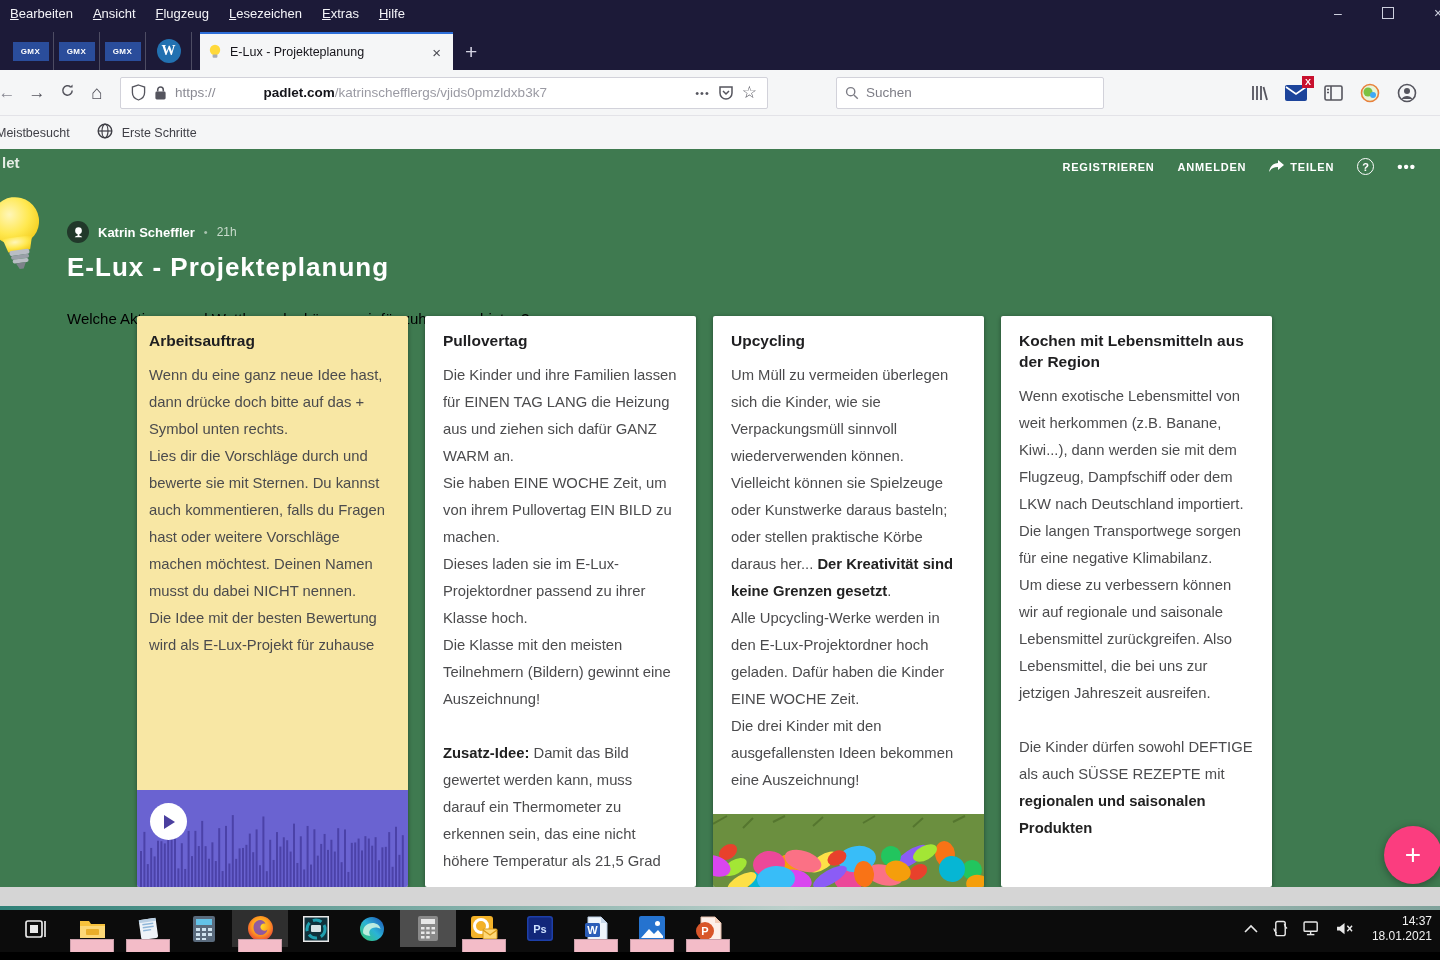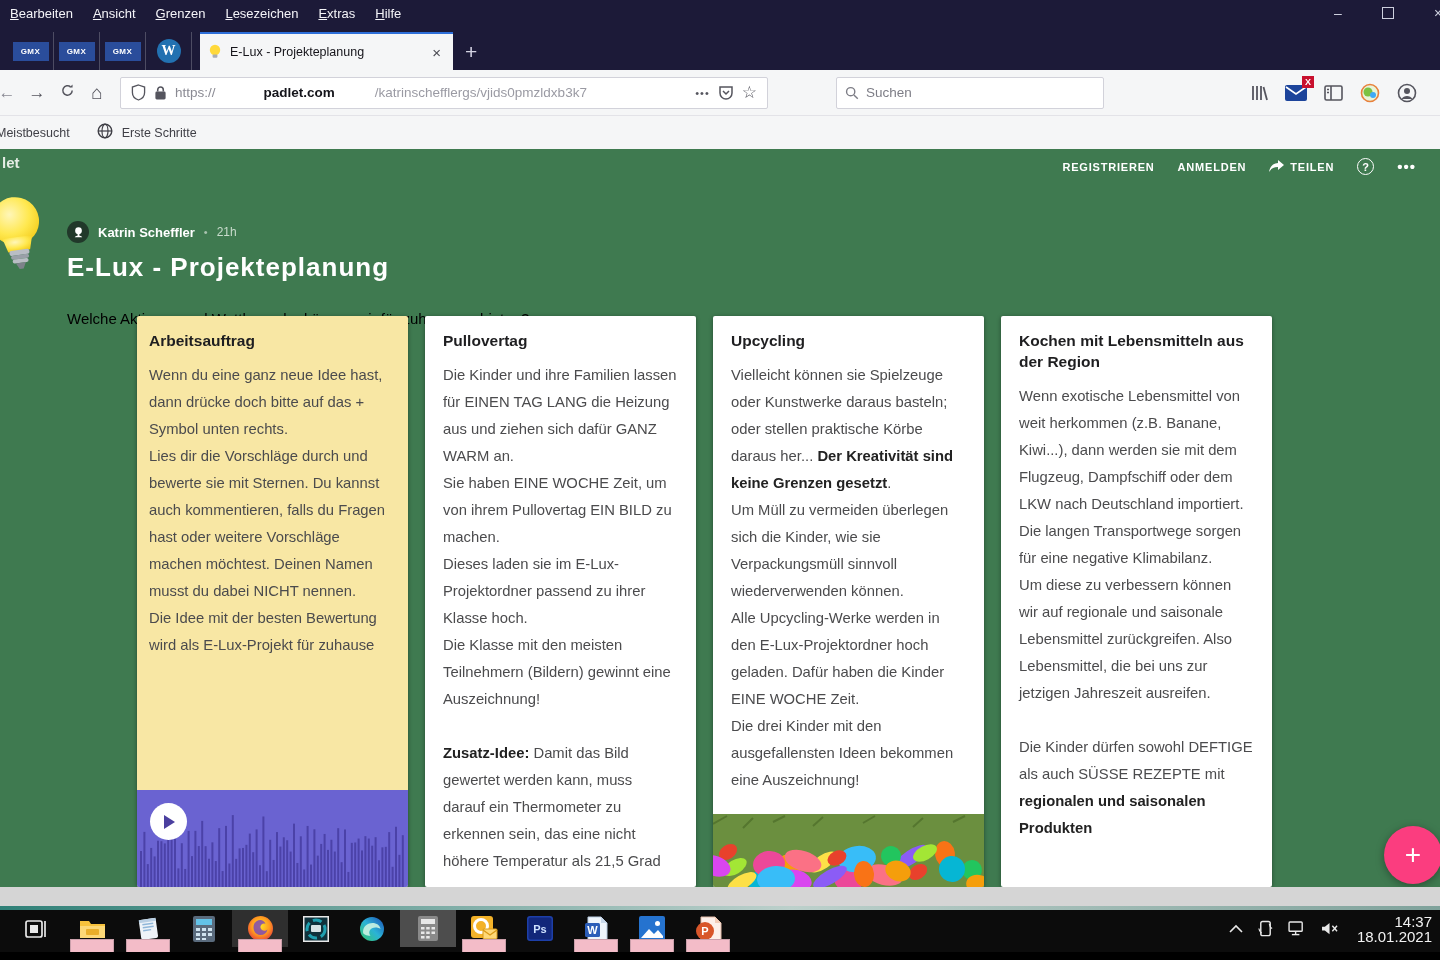--- a/index.html
+++ b/index.html
@@ -31,21 +31,21 @@
   .newtab { color:#d3d3e2; font-size:21px; padding:0 14px 6px 12px; }
 
   .toolbar { height:46px; background:#f5f6f7; display:flex; align-items:center; padding:0 10px;
     border-bottom:1px solid #e3e3e8; }
   .navbtn { width:26px; text-align:center; font-size:17px; color:#55555e; margin-right:4px; }
   .navbtn.back { margin-left:-16px; color:#8a8a94; }
   .urlbar { width:648px; height:32px; background:#fff; border:1px solid #d2d2da; border-radius:2px;
     display:flex; align-items:center; padding:0 10px; gap:8px; margin-left:6px; }
   .url-text { font-size:13.5px; color:#8a8a93; flex:1; white-space:nowrap; overflow:hidden; }
   .url-text b { color:#14141a; font-weight:bold;padding-left:48px; }
-  .url-text .path { color:#9a9aa3;margin-left:40px; }
+  .url-text .path { color:#9a9aa3; }
   .pa { color:#55555e; font-size:15px; }
   .searchbar { width:268px; height:32px; background:#fff; border:1px solid #d2d2da; border-radius:2px;
     display:flex; align-items:center; padding:0 8px; gap:7px; margin-left:68px; }
   .searchbar input { border:none; outline:none; width:200px; font-size:13.5px; color:#c2410c;
     font-family:"Liberation Sans",sans-serif; background:transparent; }
   .searchbar input::placeholder { color:#7d7d86; }
   .tb-right { margin-left:auto; display:flex; align-items:center; gap:15px; padding-right:12px; }
   .tb-ic { position:relative; width:22px; height:22px; display:flex; align-items:center; justify-content:center; }
   .mail-badge { position:absolute; top:-6px; right:-7px; background:#c8102e; color:#fff; font-size:9px;
     font-weight:bold; padding:1px 3px; }
@@ -94,29 +94,29 @@
   
   .grey-bar { height:19px; background:#d5d5d5; }
   .teal-line { height:4px; background:linear-gradient(90deg,#2f8077,#bcd0cb 55%,#7fa29b); }
   .taskwrap { position:relative; height:42px; background:#0c0c0c; }
   .taskicons { display:flex; padding-left:8px; height:37px; }
   .tcell { width:56px; height:37px; display:flex; align-items:center; justify-content:center; }
   .tcell.active1 { background:#2f2f2f; }
   .tcell.active2 { background:#4d4d4d; }
   .pinkbar { position:absolute; height:13px; bottom:0; background:#f3bcc8; border:1px solid #caa0ab; border-bottom:none; }
   .tray { position:absolute; right:8px; top:0; height:37px; display:flex; align-items:center; gap:14px; }
-  .clock { color:#f2f2f2; font-size:15px; text-align:right; line-height:15px; margin-left:4px; }
+  .clock { color:#f2f2f2; font-size:12px; text-align:right; line-height:15px; margin-left:4px; }
 </style>
 </head>
 <body>
 
 <div class="menubar">
   <span class="mi">Bearbeiten</span>
   <span class="mi">Ansicht</span>
-  <span class="mi">Grenzen</span>
+  <span class="mi">Flugzeug</span>
   <span class="mi">Lesezeichen</span>
   <span class="mi">Extras</span>
   <span class="mi">Hilfe</span>
   <div class="wincontrols">
     <span class="wc">–</span>
     <span class="wc max"></span>
     <span class="wc close">×</span>
   </div>
 </div>
 
@@ -386,22 +386,22 @@
           <div class="para"><span>Die Kinder und ihre Familien lassen für EINEN TAG LANG die Heizung aus und ziehen sich dafür GANZ WARM an.</span></div>
           <div class="para"><span>Sie haben EINE WOCHE Zeit, um von ihrem Pullovertag EIN BILD zu machen.</span></div>
           <div class="para"><span>Dieses laden sie im E-Lux-Projektordner passend zu ihrer Klasse hoch.</span></div>
           <div class="para"><span>Die Klasse mit den meisten Teilnehmern (Bildern) gewinnt eine Auszeichnung!</span></div>
           <div class="para gap"><span class="b">Zusatz-Idee:</span><span> Damit das Bild gewertet werden kann, muss darauf ein Thermometer zu erkennen sein, das eine nicht höhere Temperatur als 21,5 Grad</span></div>
         </div>
       </div>
       <div class="card" style="background: rgb(255, 255, 255);">
         <div class="card-text" style="height: 498px; overflow: hidden;">
           <div class="card-title">Upcycling</div>
+          <div class="para"><span>Um Müll zu vermeiden überlegen sich die Kinder, wie sie Verpackungsmüll sinnvoll wiederverwenden können.</span></div>
           <div class="para"><span>Vielleicht können sie Spielzeuge oder Kunstwerke daraus basteln; oder stellen praktische Körbe daraus her... </span><span class="b">Der Kreativität sind keine Grenzen gesetzt</span><span>.</span></div>
-          <div class="para"><span>Um Müll zu vermeiden überlegen sich die Kinder, wie sie Verpackungsmüll sinnvoll wiederverwenden können.</span></div>
           <div class="para"><span>Alle Upcycling-Werke werden in den E-Lux-Projektordner hoch geladen. Dafür haben die Kinder EINE WOCHE Zeit.</span></div>
           <div class="para"><span>Die drei Kinder mit den ausgefallensten Ideen bekommen eine Auszeichnung!</span></div>
         </div>
         <div style="height: 73px; margin-top: auto;"><svg width="271" height="73" viewBox="0 0 271 73">
             <rect width="271" height="73" fill="#6b8f3f"></rect>
             <path d="M0 10l14-8M30 14l10-10M60 8l12-6M100 12l10-9M150 9l12-7M200 13l10-9M240 8l12-6" stroke="#55762f" stroke-width="2" fill="none"></path>
             <ellipse cx="15" cy="38" rx="10" ry="7" fill="#e8412c" transform="rotate(-35 15 38)"></ellipse>
             <ellipse cx="76" cy="51" rx="13" ry="10" fill="#f59e0b" transform="rotate(12 76 51)"></ellipse>
             <ellipse cx="137" cy="64" rx="16" ry="13" fill="#ec4899" transform="rotate(-11 137 64)"></ellipse>
             <ellipse cx="198" cy="43" rx="19" ry="7" fill="#8b5cf6" transform="rotate(-34 198 43)"></ellipse>

